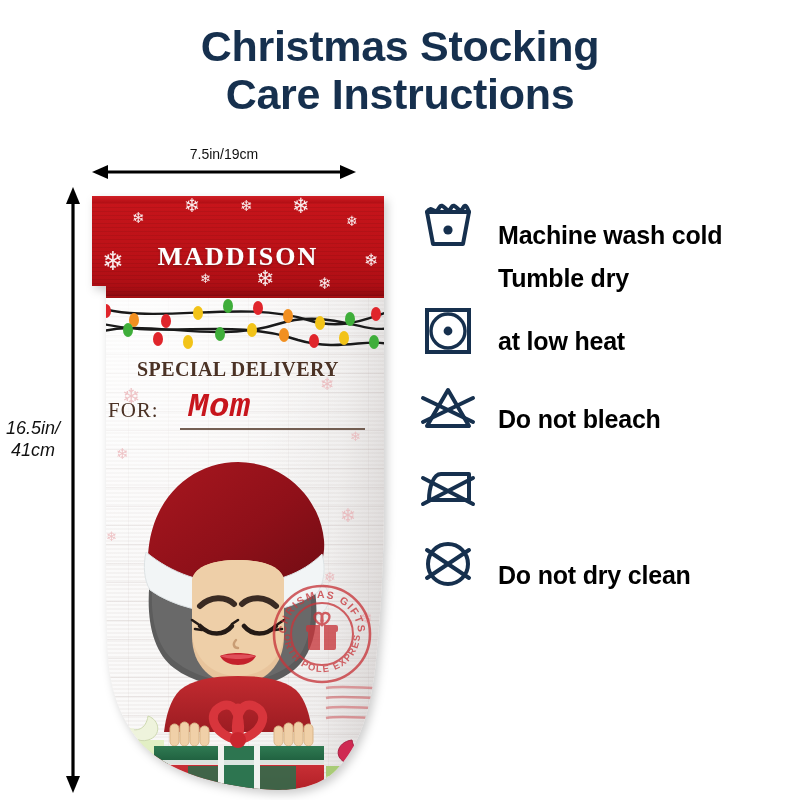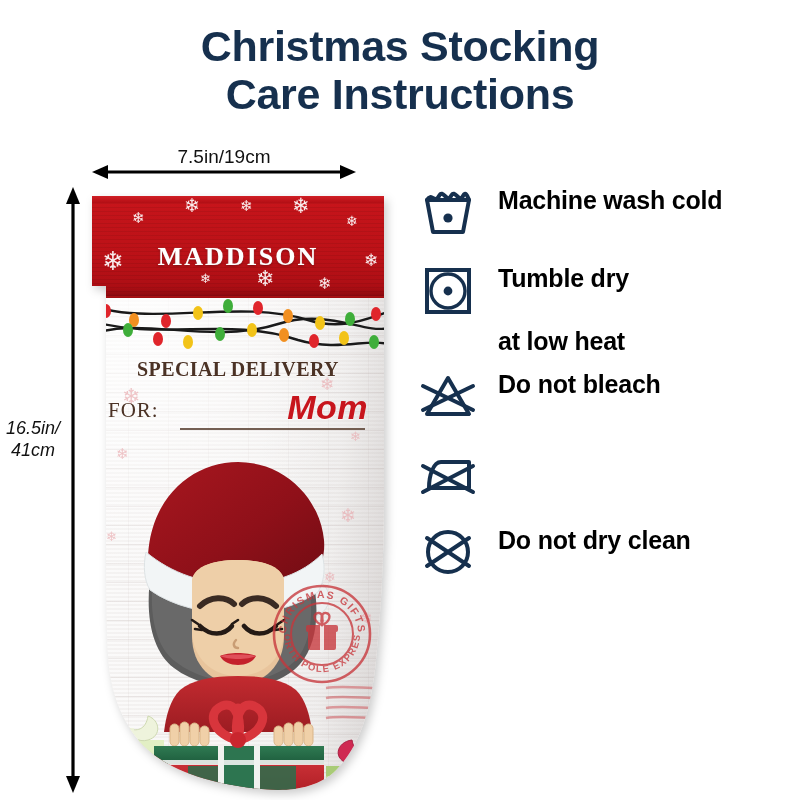--- a/index.html
+++ b/index.html
@@ -20,21 +20,21 @@
     font-weight:bold;
     font-size:43px;
     line-height:1.12;
     letter-spacing:-0.3px;
   }
   .title .l2{display:block;}
 
   
   .dim-w-label{
     position:absolute;left:95px;top:146px;width:258px;
-    text-align:center;font-size:19px;color:#111;font-weight:normal;
+    text-align:center;font-size:14px;color:#111;font-weight:normal;
   }
   .dim-w-arrow{position:absolute;left:90px;top:163px;width:268px;height:18px;}
   .dim-h-label{
     position:absolute;left:0px;top:418px;width:66px;
     text-align:center;font-size:18px;color:#111;line-height:1.2;font-style:italic;
   }
   .dim-h-label .l2{display:block;}
   .dim-h-arrow{position:absolute;left:62px;top:185px;width:22px;height:610px;}
 
   
@@ -104,37 +104,36 @@
     position:absolute;left:20px;top:208px;
     font-family:"Liberation Serif", serif;
     font-weight:normal;font-size:21px;color:#4b3225;letter-spacing:1px;
   }
   .sd-line{
     position:absolute;left:92px;top:238px;width:185px;height:2px;
     background:#5d4436;opacity:0.85;
   }
   .sd-name{
     position:absolute;left:100px;top:198px;width:180px;
-    font-family:Liberation Sans, sans-serif;
+    font-family:Liberation Mono, monospace;
     font-style:italic;font-weight:bold;font-size:34px;color:#c7151c;
     letter-spacing:0.5px;
     text-shadow:0 1px 1px rgba(255,255,255,0.6);
-    text-align:right;
   }
 
   
   .art{position:absolute;left:0;top:250px;width:300px;height:352px;}
 
   
   .stamp{position:absolute;left:182px;top:392px;width:104px;height:104px;opacity:0.78;}
   .postmark{position:absolute;left:236px;top:492px;width:92px;height:42px;opacity:0.6;}
 
   
   .care{position:absolute;left:416px;top:186px;width:384px;}
-  .care-row{position:relative;display:flex;align-items:flex-start;min-height:64px;margin-bottom:14px;}
+  .care-row{position:relative;display:flex;align-items:flex-end;min-height:64px;margin-bottom:14px;}
   .care-icon{width:64px;flex:0 0 64px;display:flex;align-items:center;justify-content:center;}
   .care-label{
     margin-left:18px;color:#000000;font-weight:bold;font-size:25px;line-height:1.16;
     letter-spacing:-0.2px;
   }
   .care-label .l2{display:block;margin-top:34px;}
 </style>
 </head>
 <body>
 

